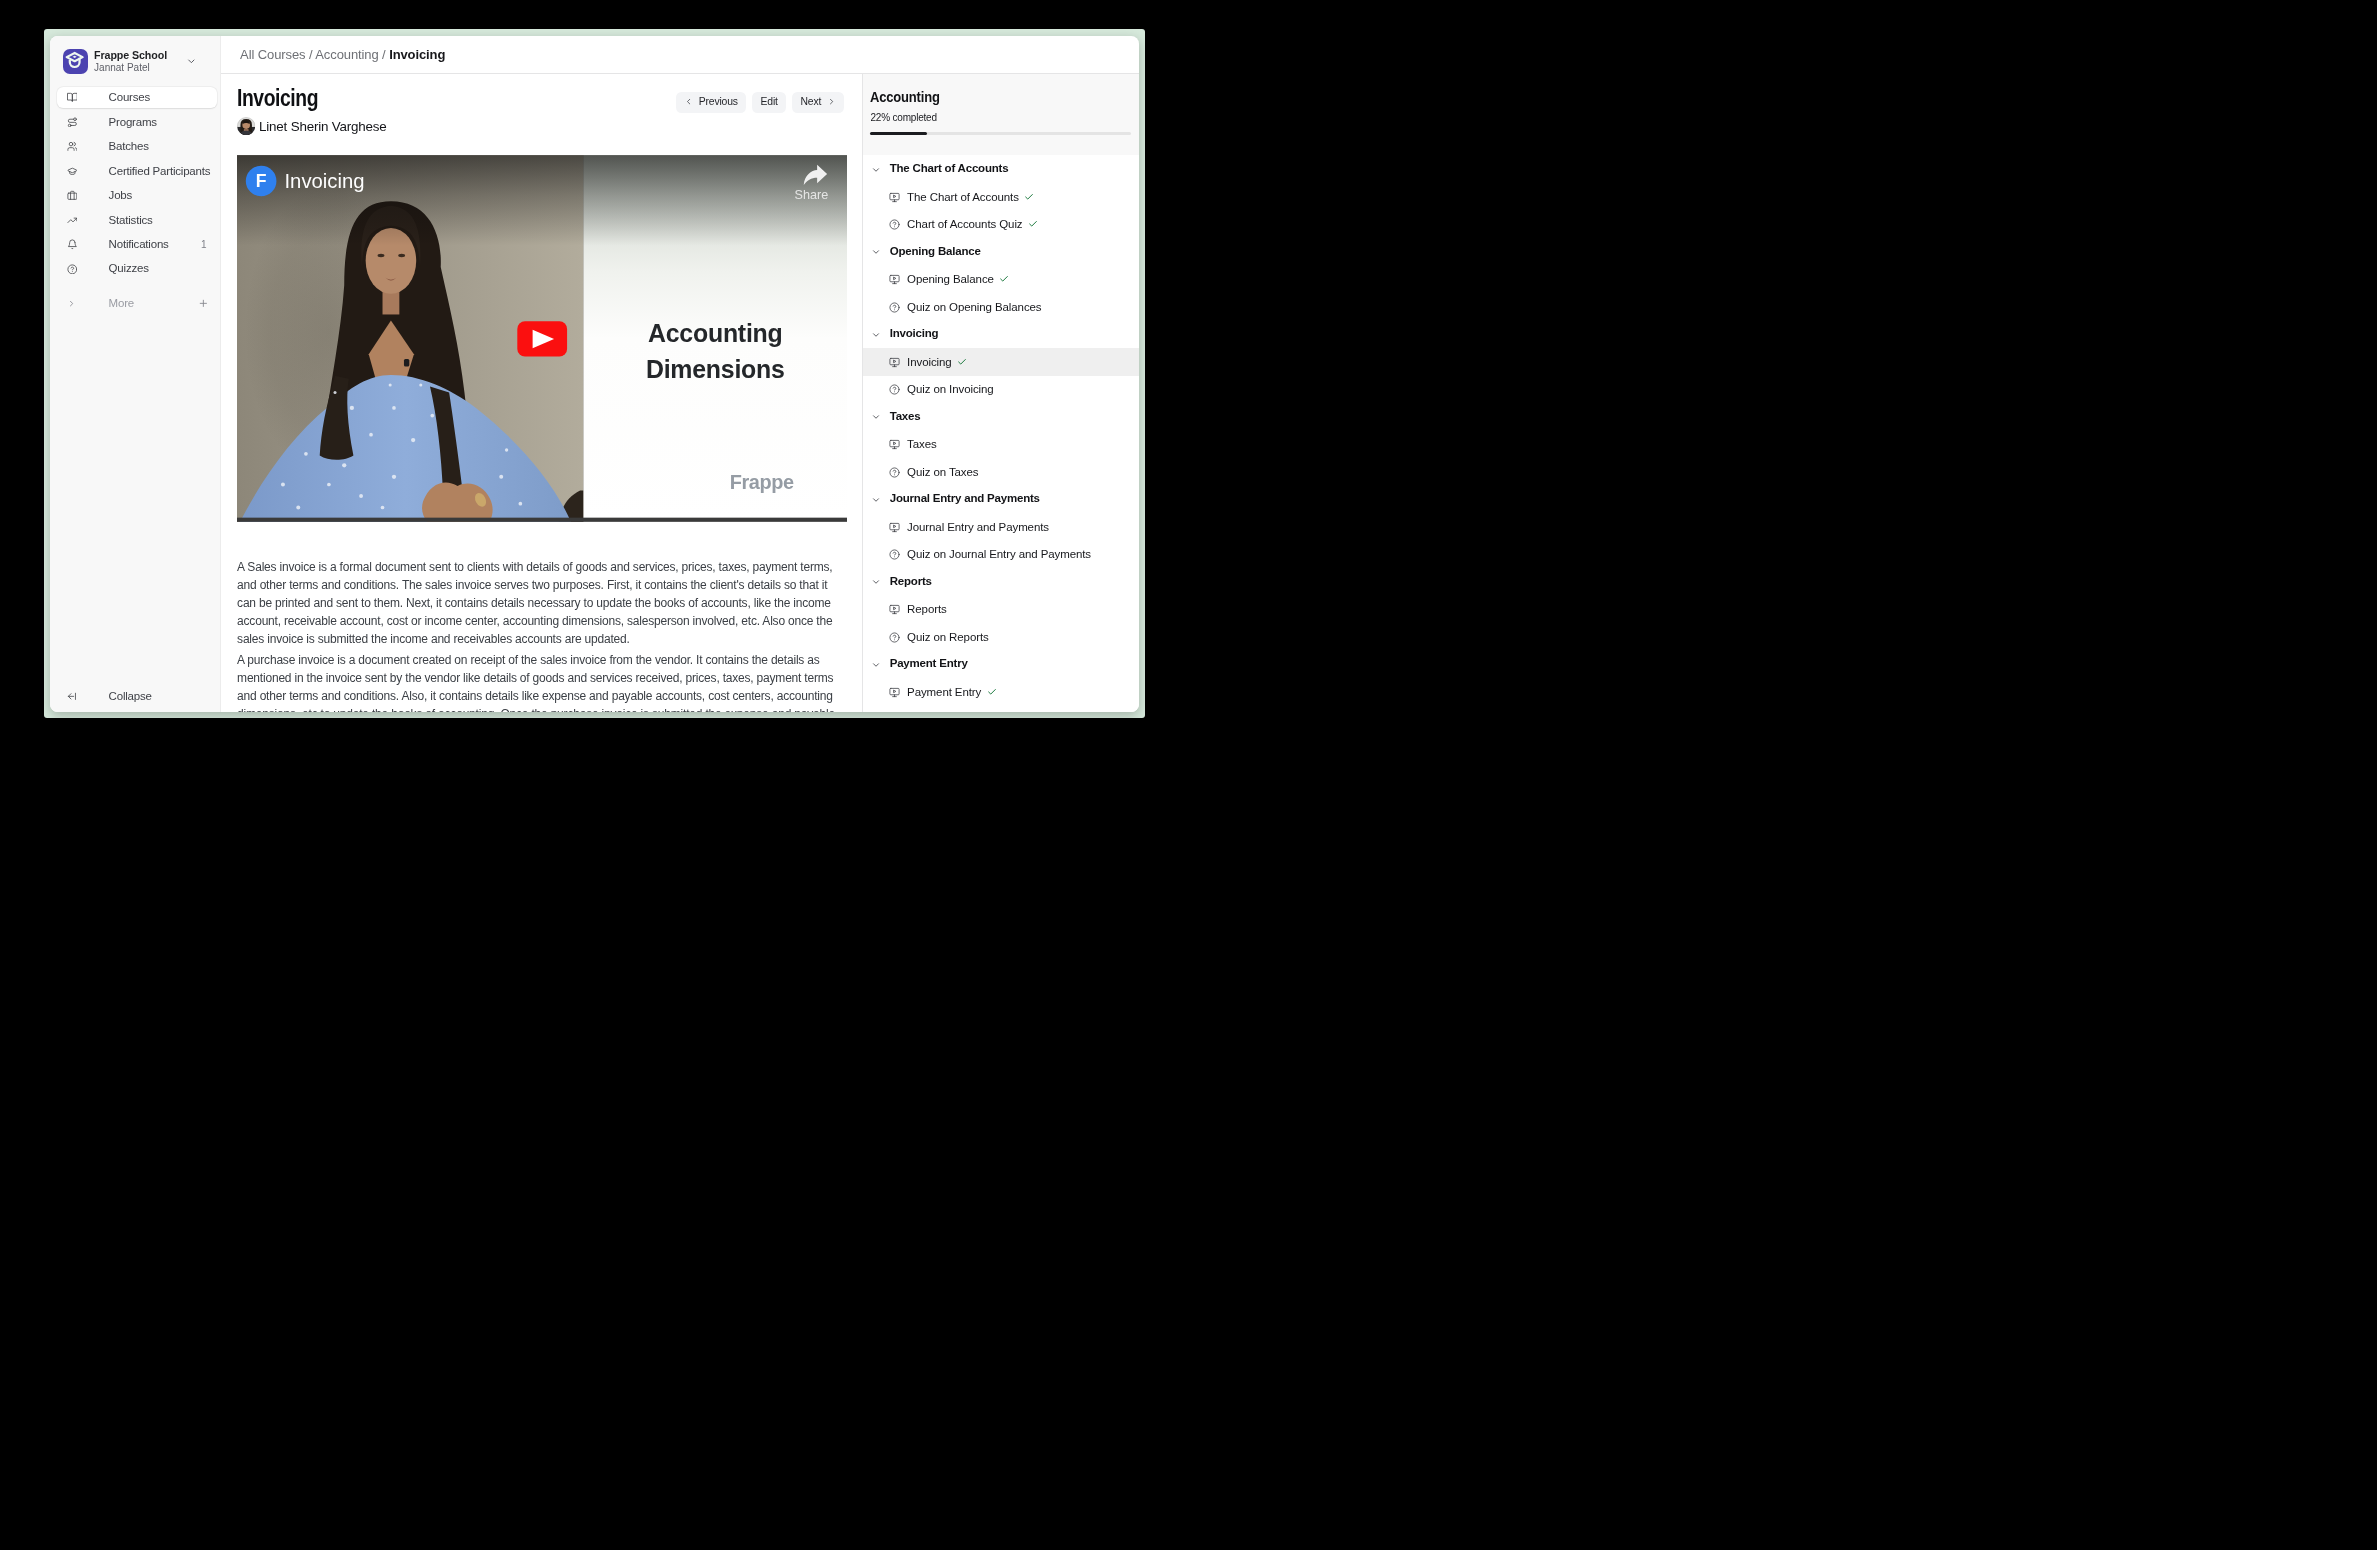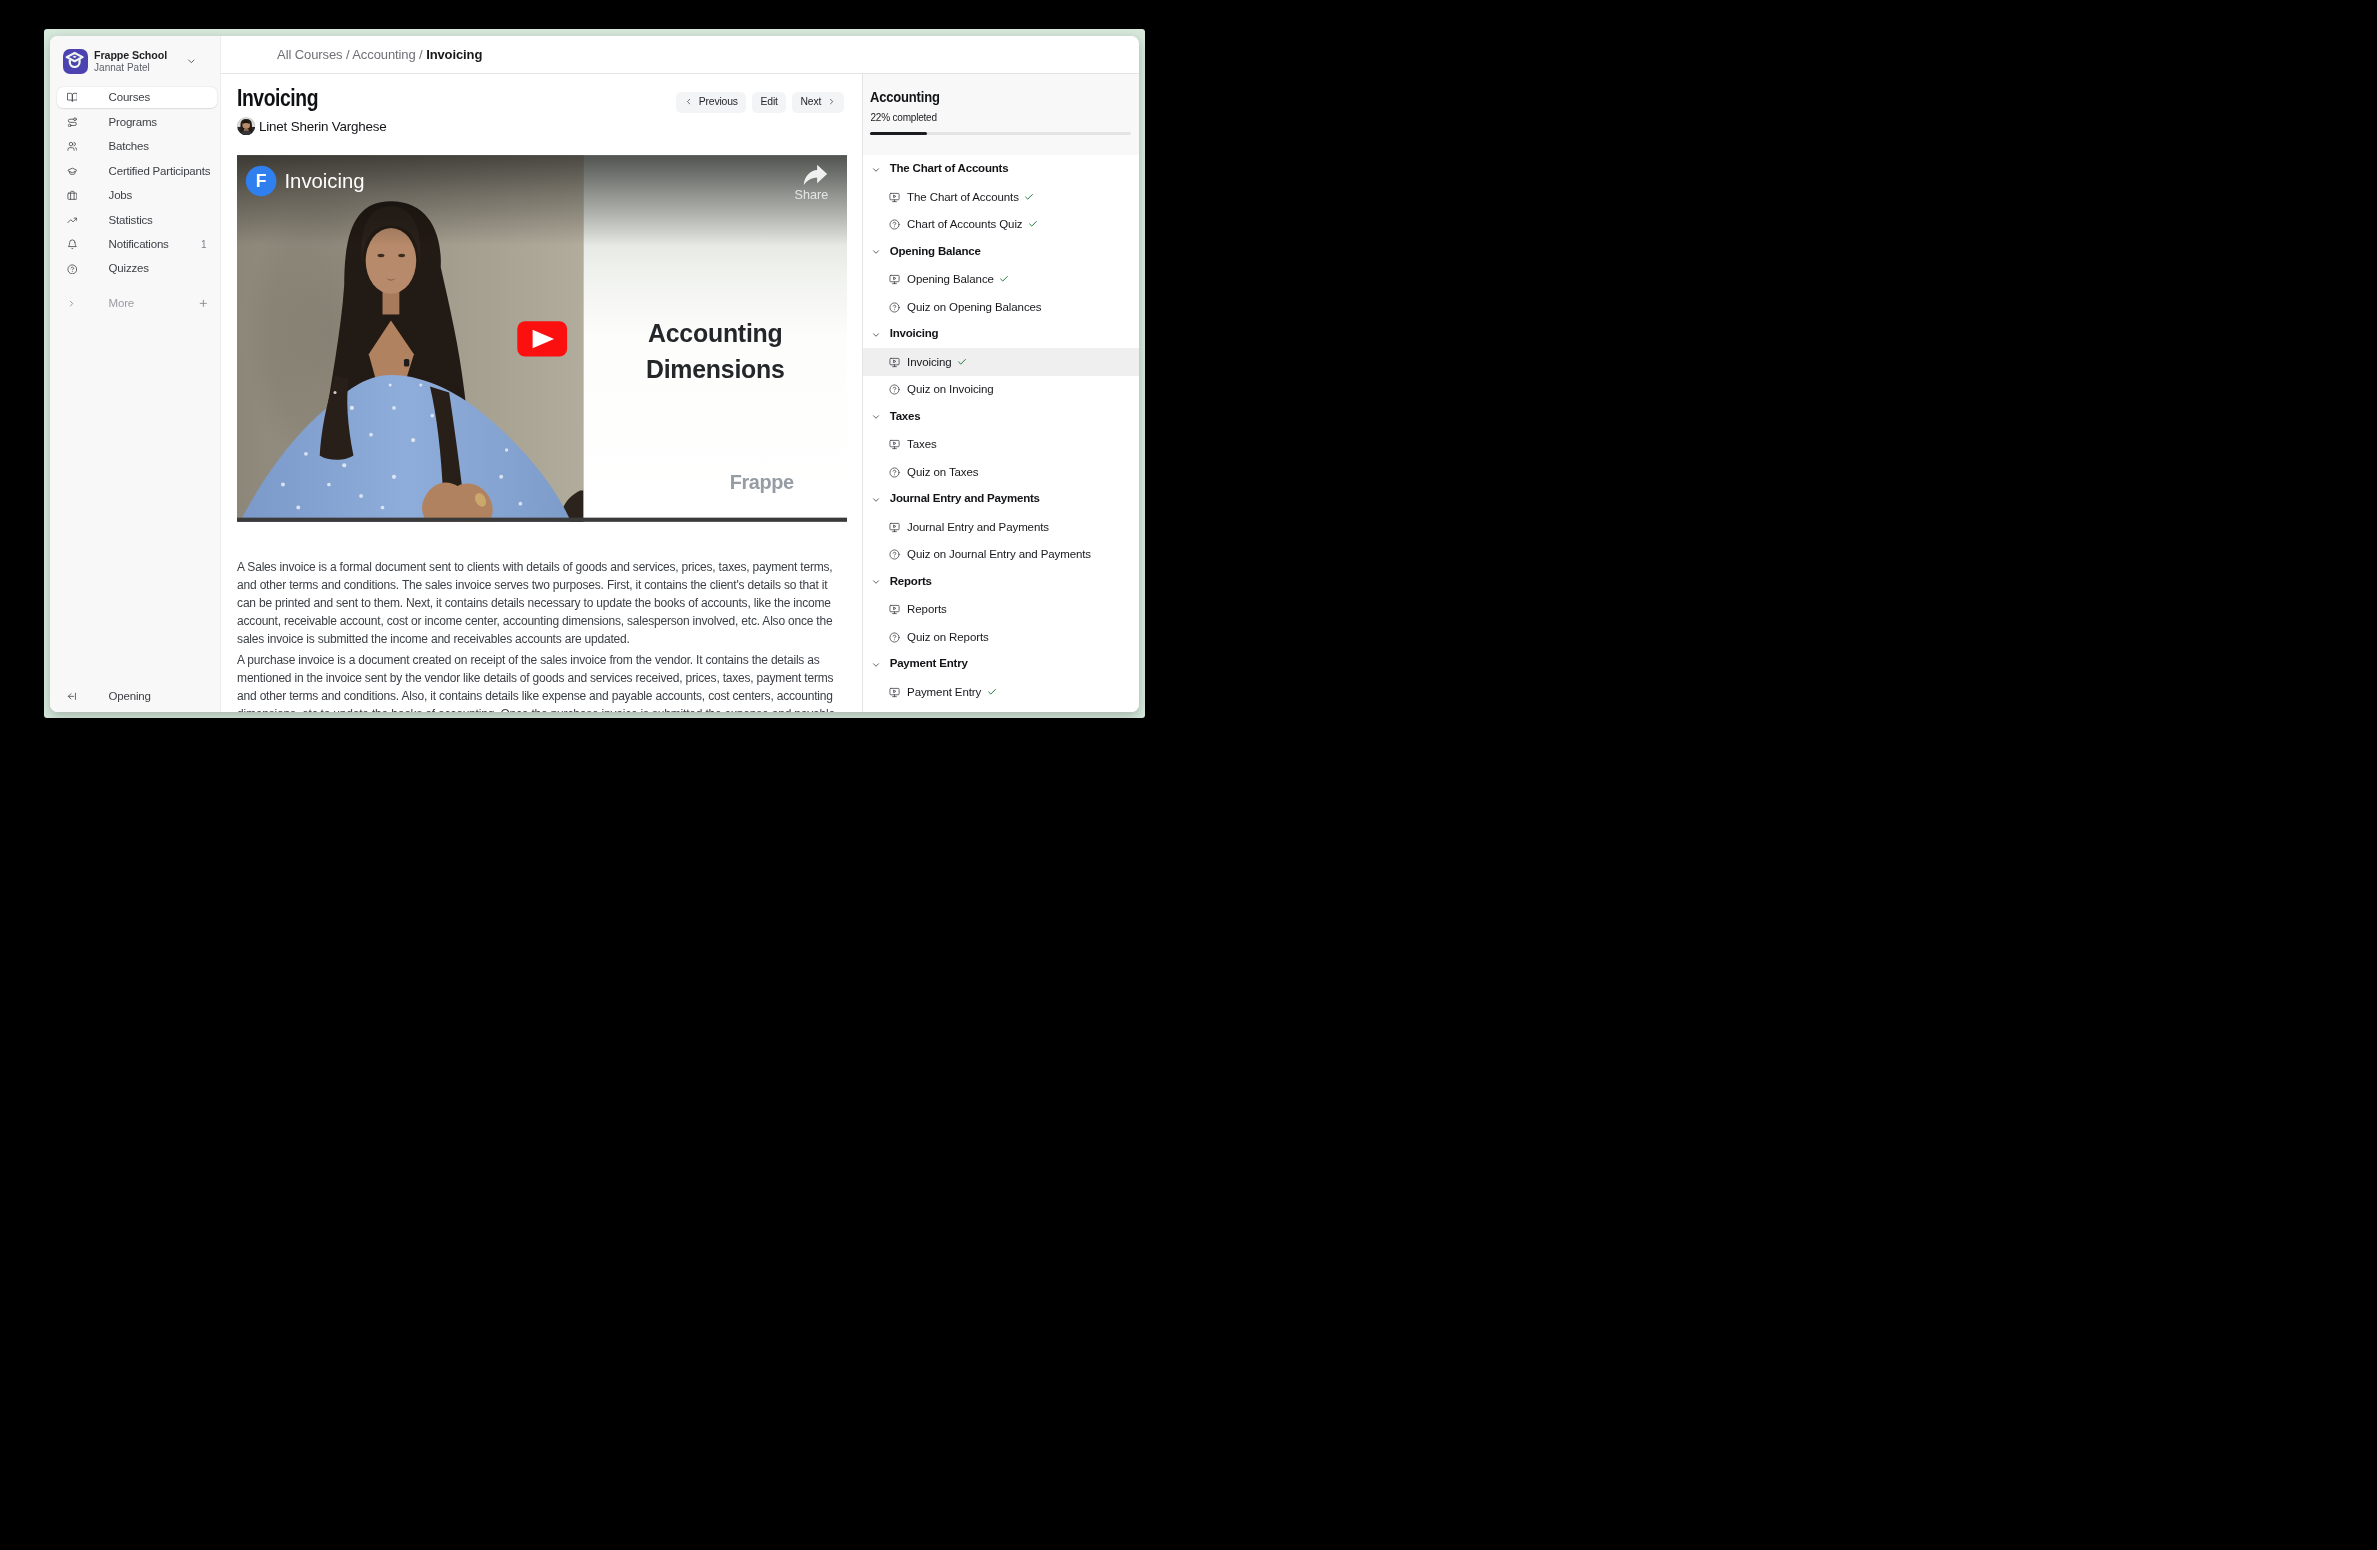--- a/index.html
+++ b/index.html
@@ -26,21 +26,21 @@
     color:#3f4147; }
   .nav-item.active { background:#fff; box-shadow:0 0.8px 1.5px rgba(0,0,0,.09), 0 0 0 0.8px rgba(0,0,0,.03); }
   .nav-ic { position:absolute; left:10px; top:5.4px; width:10.7px; height:10.7px; color:#434549; }
   .nav-tx { position:absolute; left:30px; top:4.2px; font-size:11.5px; letter-spacing:-0.2px;margin-left:22px; }
   .nav-right { position:absolute; right:10px; top:5px; font-size:10px; color:#7d7f87; }
   .gray { color:#9a9ca3; }
   .collapse { position:absolute; left:6.5px; bottom:5.4px; width:160px; height:21.4px; color:#3f4147; }
   
   .main { position:absolute; left:171px; top:0; width:641px; height:100%; background:#fff; }
   .crumbs { position:absolute; left:19px; top:0; height:37px; line-height:37px;
-    font-size:13px; letter-spacing:-0.1px; color:#6e7075; white-space:nowrap;margin-left:37px; }
+    font-size:13px; letter-spacing:-0.1px; color:#6e7075; white-space:nowrap; }
   .crumbs b { color:#18181b; font-weight:600; }
   .topline { position:absolute; left:171px; top:37px; width:918px; height:0.8px; background:#e5e5e6; }
   .h1 { position:absolute; left:16px; top:49px; font-size:23px; font-weight:700;
     color:#0f1013; letter-spacing:-0.5px; transform:scaleX(.84); transform-origin:0 0; }
   .btnrow { position:absolute; right:18px; top:56px; height:20.7px; }
   .btn { display:inline-block; vertical-align:top; height:20.7px; line-height:20.7px; margin-left:6.1px;
     background:#f3f4f6; border-radius:5.4px; font-size:10.4px; color:#25262b; padding:0 8.4px; letter-spacing:-0.2px; }
   .btn svg { vertical-align:-1.5px; }
   .author { position:absolute; left:16px; top:81px; height:18.4px; }
   .author .nm { position:absolute; left:22px; top:1.9px; font-size:13.4px; letter-spacing:-0.2px; color:#141519; white-space:nowrap; }
@@ -161,21 +161,21 @@
               <path d="M5 12h14"></path>
             </svg>
       </div>
     </nav>
     <div class="collapse">
       <svg class="nav-ic" style="top:5.4px" viewBox="0 0 24 24" fill="none" stroke="#434549" stroke-width="1.8" stroke-linecap="round" stroke-linejoin="round">
             <path d="M19 5v14"></path>
             <path d="M15 12H3"></path>
             <path d="M9 6l-6 6 6 6"></path>
           </svg>
-      <span class="nav-tx" style="position:absolute;left:30px;top:5px">Opening</span>
+      <span class="nav-tx" style="position:absolute;left:30px;top:5px">Collapse</span>
     </div>
   </aside>
 
   <div class="main">
     <div class="crumbs">All Courses / Accounting / <b>Invoicing</b></div>
     <div class="h1">Invoicing</div>
     <div class="btnrow">
       <span class="btn"><svg width="9.2" height="9.2" viewBox="0 0 24 24" fill="none" stroke="#3f4147" stroke-width="2" stroke-linecap="round" stroke-linejoin="round">
               <path d="M15 18l-6-6 6-6"></path>
             </svg>&nbsp;&nbsp;Previous</span><span class="btn">Edit</span><span class="btn">Next&nbsp;&nbsp;<svg width="9.2" height="9.2" viewBox="0 0 24 24" fill="none" stroke="#3f4147" stroke-width="2" stroke-linecap="round" stroke-linejoin="round">

